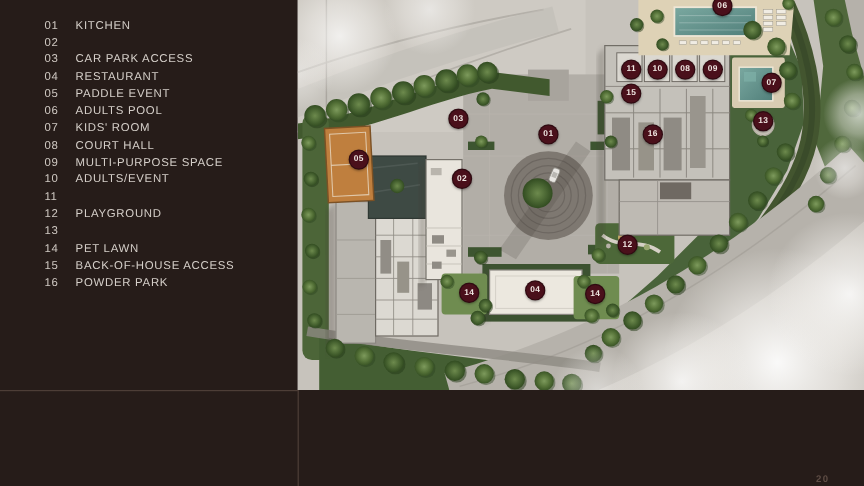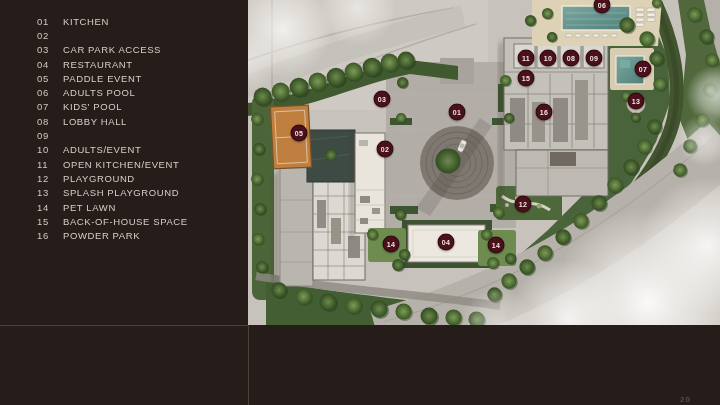--- a/index.html
+++ b/index.html
@@ -78,60 +78,59 @@
     <span class="legend-label">PADDLE EVENT</span>
   </div>
 
   <div class="legend-row">
     <span class="legend-num">06</span>
     <span class="legend-label">ADULTS POOL</span>
   </div>
 
   <div class="legend-row">
     <span class="legend-num">07</span>
-    <span class="legend-label">KIDS' POOL</span>
+    <span class="legend-label">KIDS' ROOM</span>
   </div>
 
   <div class="legend-row">
     <span class="legend-num">08</span>
-    <span class="legend-label">LOBBY HALL</span>
+    <span class="legend-label">COURT HALL</span>
   </div>
 
   <div class="legend-row">
     <span class="legend-num">09</span>
+    <span class="legend-label">MULTI-PURPOSE SPACE</span>
   </div>
 
   <div class="legend-row">
     <span class="legend-num">10</span>
     <span class="legend-label">ADULTS/EVENT</span>
   </div>
 
   <div class="legend-row">
     <span class="legend-num">11</span>
-    <span class="legend-label">OPEN KITCHEN/EVENT</span>
   </div>
 
   <div class="legend-row">
     <span class="legend-num">12</span>
     <span class="legend-label">PLAYGROUND</span>
   </div>
 
   <div class="legend-row">
     <span class="legend-num">13</span>
-    <span class="legend-label">SPLASH PLAYGROUND</span>
   </div>
 
   <div class="legend-row">
     <span class="legend-num">14</span>
     <span class="legend-label">PET LAWN</span>
   </div>
 
   <div class="legend-row">
     <span class="legend-num">15</span>
-    <span class="legend-label">BACK-OF-HOUSE SPACE</span>
+    <span class="legend-label">BACK-OF-HOUSE ACCESS</span>
   </div>
 
   <div class="legend-row">
     <span class="legend-num">16</span>
     <span class="legend-label">POWDER PARK</span>
   </div>
 </div>
 
 <div class="plan">
   <svg width="472" height="325" viewBox="0 0 472 325">

